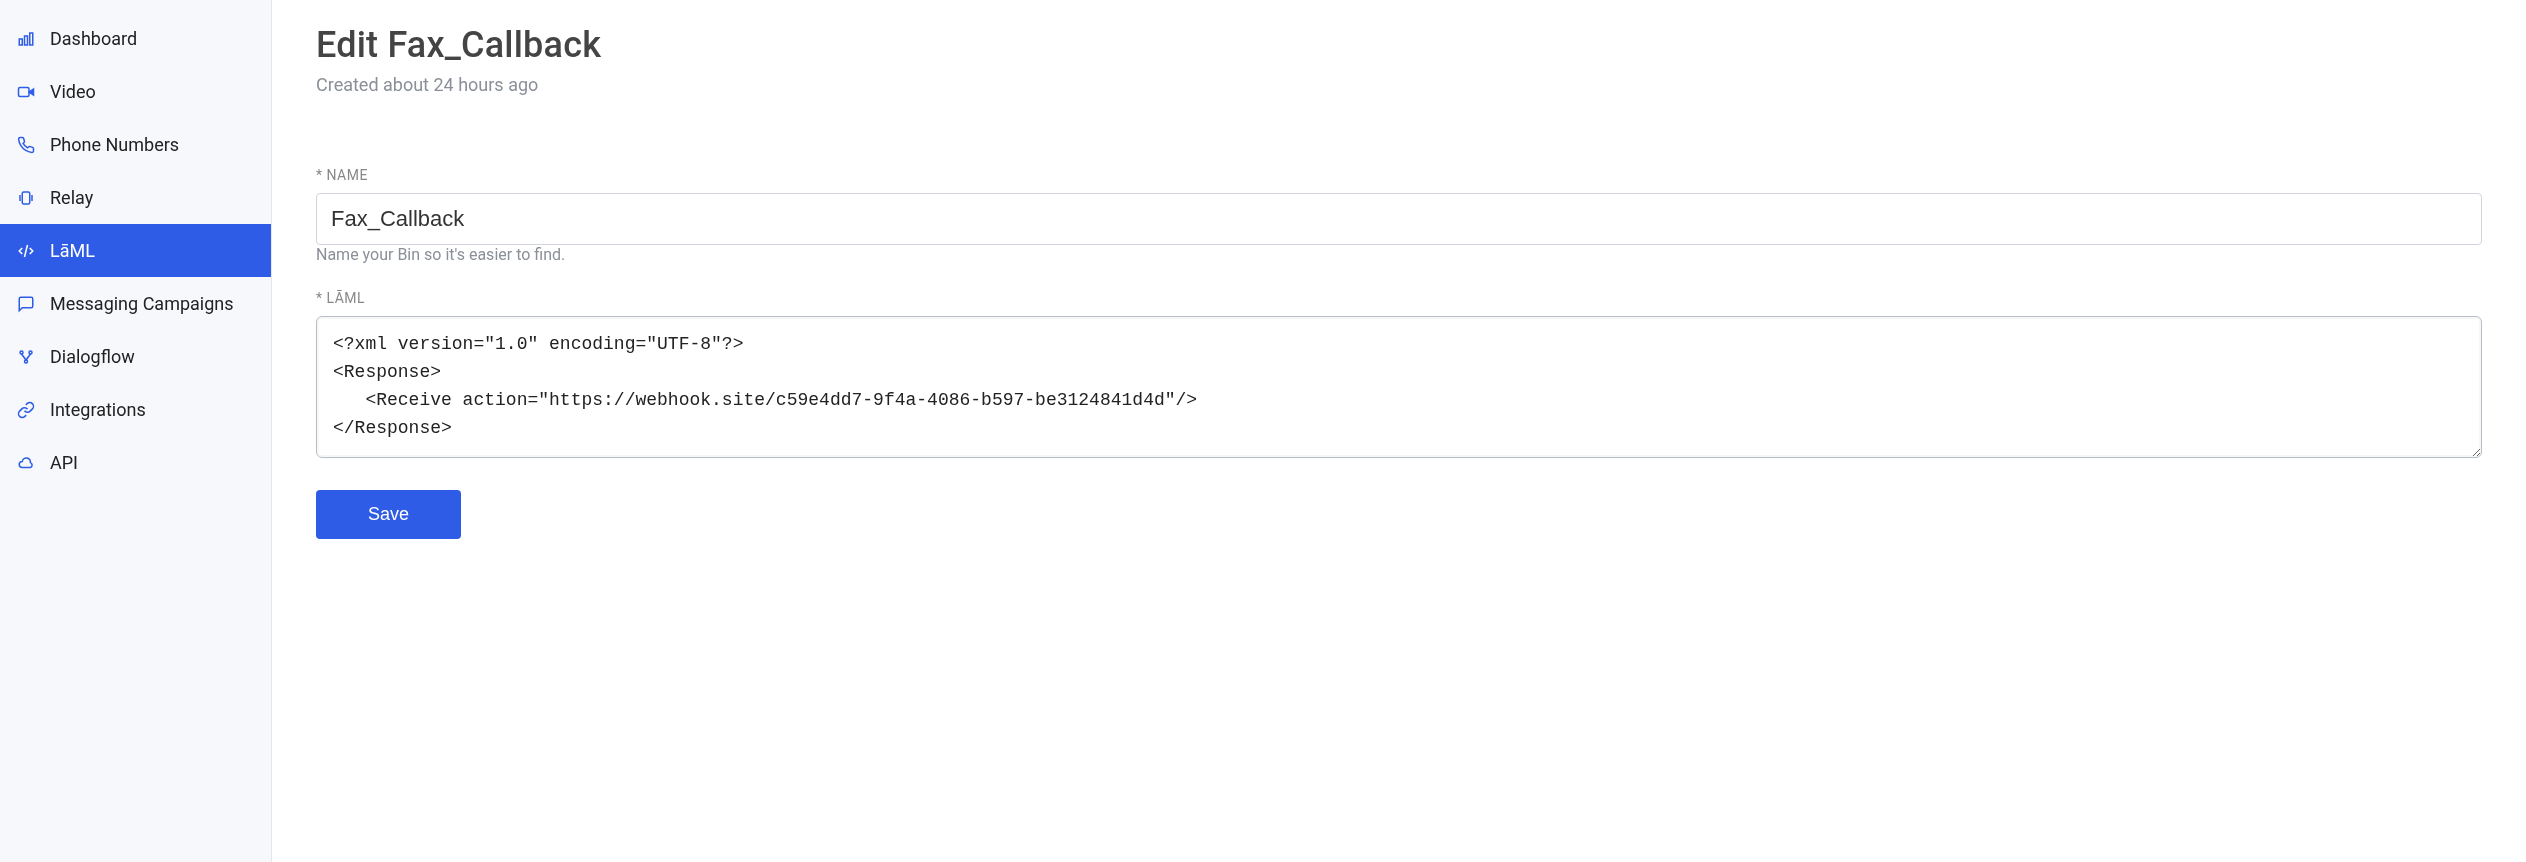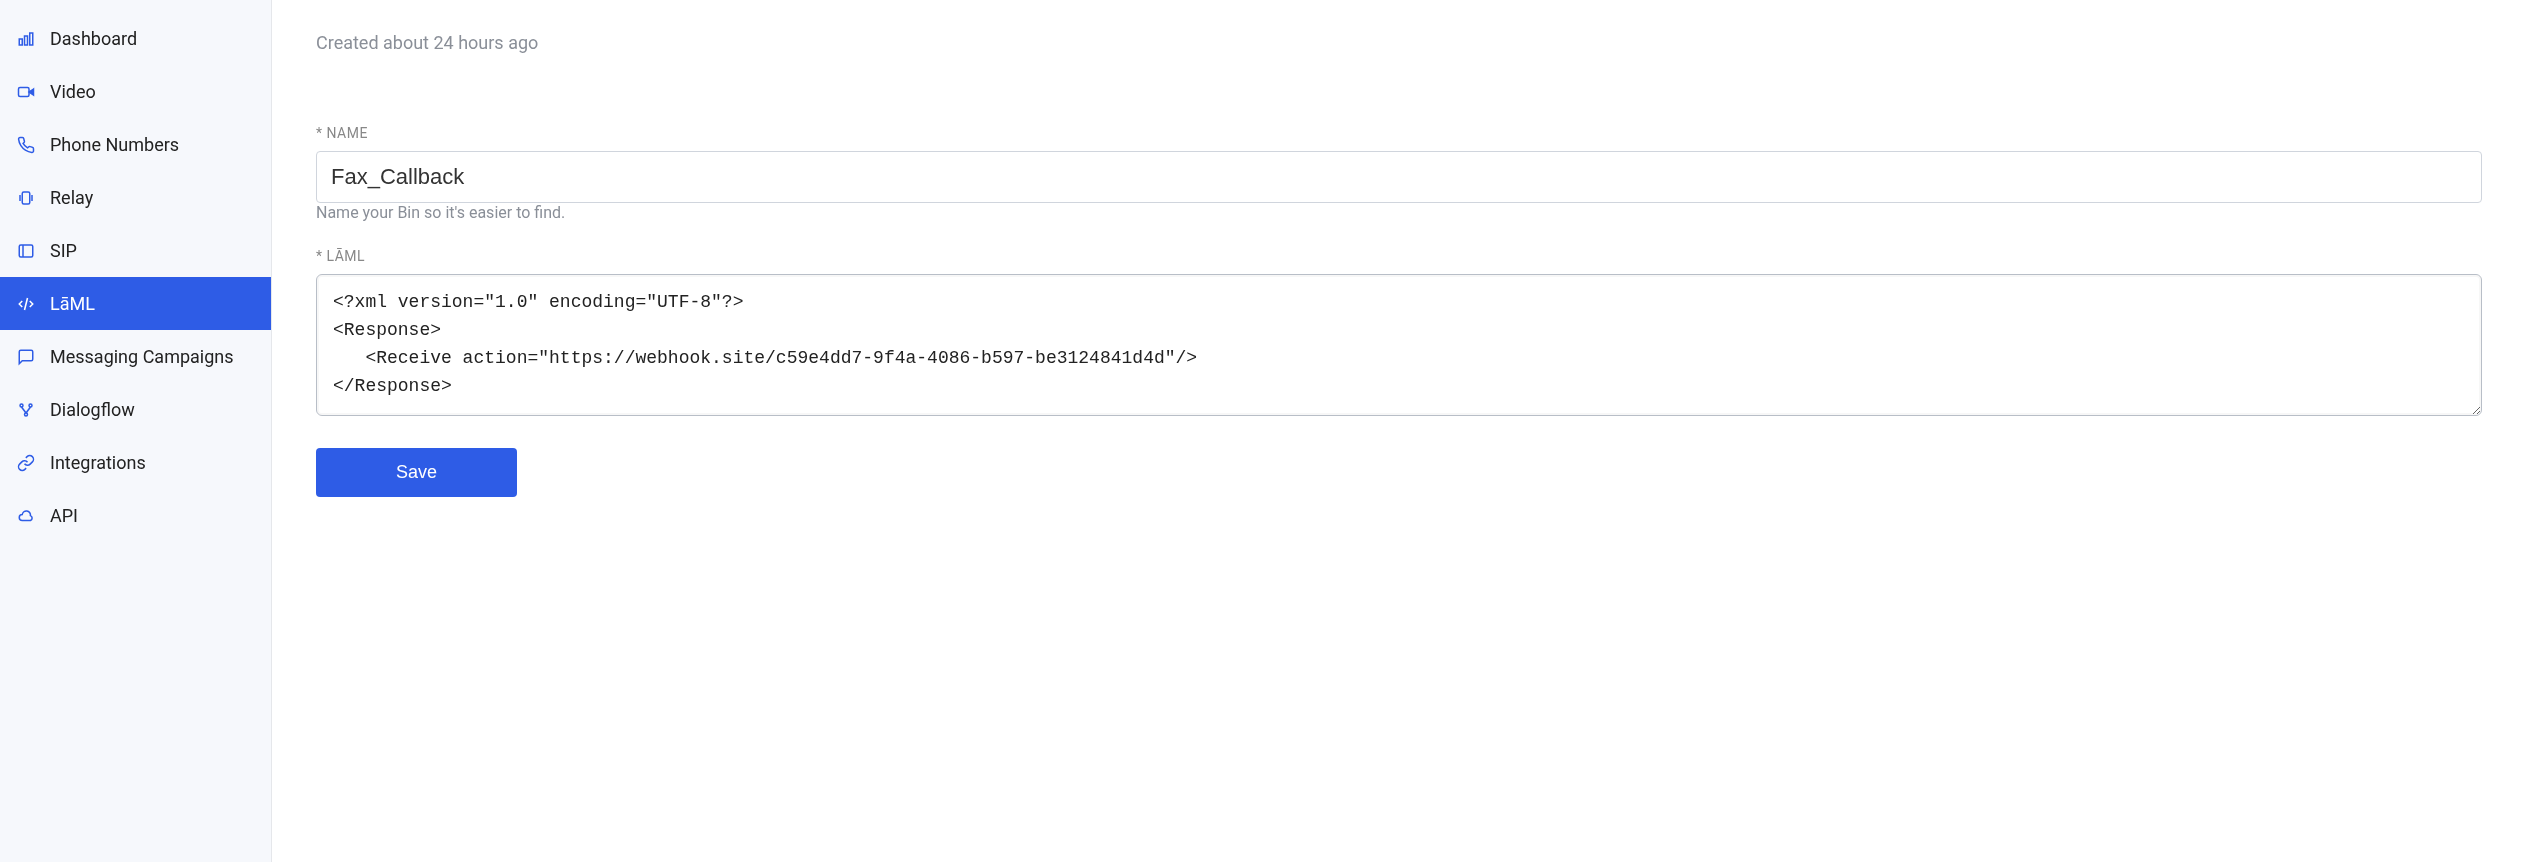--- a/index.html
+++ b/index.html
@@ -100,21 +100,21 @@
     resize: vertical;
     overflow-x: auto;
   }
   .save-btn {
     margin-top: 28px;
     background: #2e5ce6;
     color: #fff;
     border: none;
     border-radius: 4px;
     font-size: 18px;
-    padding: 14px 80px;
+    padding: 14px 52px;
     cursor: pointer;
   }
 </style>
 </head>
 <body>
 
 <div class="layout">
   <nav class="sidebar">
 
     <div class="sidebar-item">
@@ -151,29 +151,20 @@
       <span class="icon">
         <svg viewBox="0 0 24 24" width="18" height="18" fill="none" stroke="currentColor" stroke-width="2">
             <rect x="7" y="4" width="10" height="16" rx="2"></rect>
             <line x1="4" y1="8" x2="4" y2="16"></line>
             <line x1="20" y1="8" x2="20" y2="16"></line>
           </svg>
       </span>
       <span>Relay</span>
     </div>
 
-    <div class="sidebar-item">
-      <span class="icon">
-        <svg viewBox="0 0 24 24" width="18" height="18" fill="none" stroke="currentColor" stroke-width="2">
-            <rect x="3" y="4" width="18" height="16" rx="2"></rect>
-            <line x1="8" y1="4" x2="8" y2="20"></line>
-          </svg>
-      </span>
-      <span>SIP</span>
-    </div>
 
     <div class="sidebar-item active">
       <span class="icon">
         <svg viewBox="0 0 24 24" width="18" height="18" fill="none" stroke="currentColor" stroke-width="2">
             <polyline points="7 8 3 12 7 16"></polyline>
             <polyline points="17 8 21 12 17 16"></polyline>
             <line x1="14" y1="4" x2="10" y2="20"></line>
           </svg>
       </span>
       <span>LāML</span>
@@ -216,20 +207,21 @@
         <svg viewBox="0 0 24 24" width="18" height="18" fill="none" stroke="currentColor" stroke-width="2">
             <path d="M18 18H7a4 4 0 0 1 0-8 5.5 5.5 0 0 1 10.9 1.5A3.5 3.5 0 0 1 18 18z"></path>
           </svg>
       </span>
       <span>API</span>
     </div>
 
   </nav>
 
   <main class="main">
+    <h1 class="page-title">Edit Fax_Callback</h1>
     <div class="page-subtitle">Created about 24 hours ago</div>
 
     <div class="form-section">
       <label class="form-label">* NAME</label>
       <input type="text" class="text-input" value="Fax_Callback" style="">
       <div class="help-text">Name your Bin so it's easier to find.</div>
 
       <div class="code-wrap">
         <label class="form-label">* LĀML</label>
         <textarea class="code-area" rows="4" style="">&lt;?xml version="1.0" encoding="UTF-8"?&gt;

